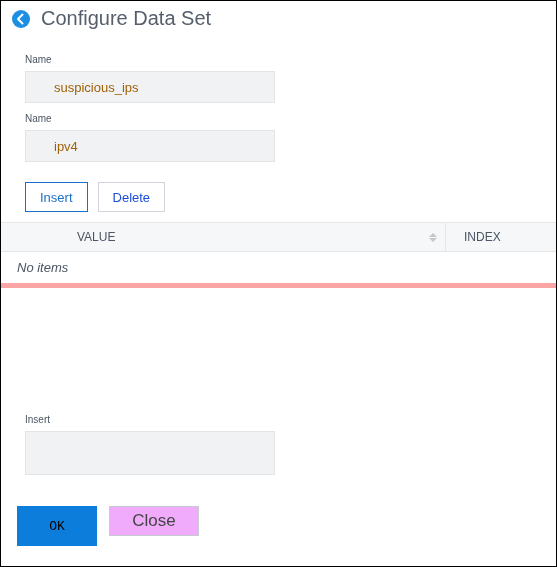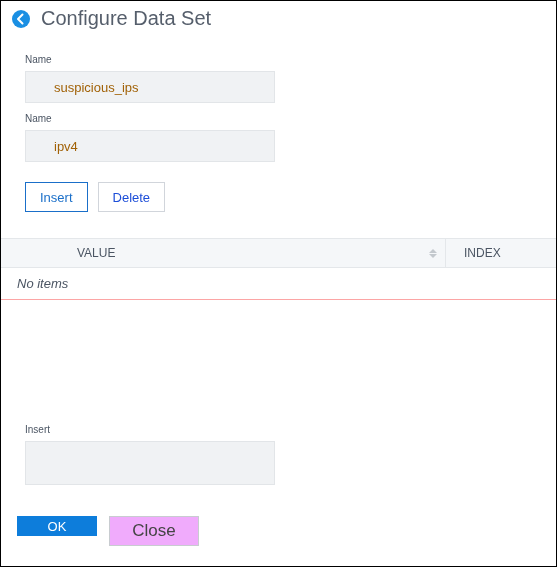--- a/index.html
+++ b/index.html
@@ -10,36 +10,36 @@
 .back-icon svg { width: 20px; height: 20px; }
 .title { font-size: 20px; font-weight: 400; color: #555e6b; }
 .body { padding: 10px 24px 0 24px; flex: 1; display: flex; flex-direction: column; min-height: 0; }
 .field-label { font-size: 10px; color: #4b5563; margin-bottom: 6px; margin-top: 10px; }
 .text-input { width: 250px; height: 32px; background: #f0f2f4; border: 1px solid #e2e5e8; padding: 0 12px; font-size: 13px; color: #6b7280; }
 .text-input:disabled { background: #f0f2f4; color: #a16207; padding-left: 28px; }
 .btn-row { display: flex; gap: 10px; margin-top: 20px; align-items: flex-end; }
 .btn { height: 30px; padding: 0 14px; font-size: 13px; background: #fff; cursor: pointer; }
 .btn-insert { border: 1px solid #1a6fc9; color: #1a6fc9; }
 .btn-delete { border: 1px solid #d1d5db; color: #1d4ed8; cursor: default; }
-.table-wrap { margin-top: 26px; margin-left: -24px; margin-right: -24px; }
+.table-wrap { margin-top: 10px; margin-left: -24px; margin-right: -24px; }
 .thead { display: flex; background: #f5f7f9; border-top: 1px solid #e4e7ea; border-bottom: 1px solid #e4e7ea; height: 30px; align-items: center; }
 .th { font-size: 12px; color: #4b5563; display: flex; align-items: flex-start; position: relative; }
 .th-checkbox { width: 64px; }
 .th-value { flex: 1; padding-left: 12px; border-right: 1px solid #e4e7ea; height: 100%; display: flex; align-items: center; justify-content: space-between; padding-right: 8px; }
 .th-index { width: 110px; padding-left: 18px; }
 .sort-icons { display: flex; flex-direction: column; gap: 1px; align-items: center; }
 .sort-icons span { width: 0; height: 0; border-left: 4px solid transparent; border-right: 4px solid transparent; }
 .sort-up { border-bottom: 4px solid #c3c8cd; }
 .sort-down { border-top: 4px solid #c3c8cd; }
-.no-items { padding: 8px 16px; font-style: italic; color: #4b5563; font-size: 13px; border-bottom: 1px solid #fca5a5; }
+.no-items { padding: 8px 16px; font-style: italic; color: #4b5563; font-size: 13px; border-bottom: 5px solid #fca5a5; }
 .spacer { flex: 1; }
 .comment-section { margin-top: auto; padding: 10px 24px 16px 24px; }
 .textarea { width: 250px; height: 44px; background: #f0f2f4; border: 1px solid #e2e5e8; padding: 6px 10px; font-size: 13px; resize: none; color: #6b7280; }
 .footer { padding: 12px 16px 20px 16px; display: flex; gap: 12px; }
-.btn-ok { width: 80px; height: 20px; background: #0d7ddb; color: #ffffff; border: none; font-size: 13px; cursor: pointer; }
+.btn-ok { width: 80px; height: 40px; background: #0d7ddb; color: #000000; border: none; font-size: 13px; cursor: pointer; font-family: Liberation Mono, monospace; }
 .btn-close { width: 90px; height: 30px; background: #f0abfc; color: #444; border: 1px solid #c8ccd0; font-size: 17px; cursor: pointer; }
 </style>
 </head>
 <body>
 
 <div class="dialog">
 
   <div class="header">
     <span class="back-icon">
       <svg viewBox="0 0 20 20">

